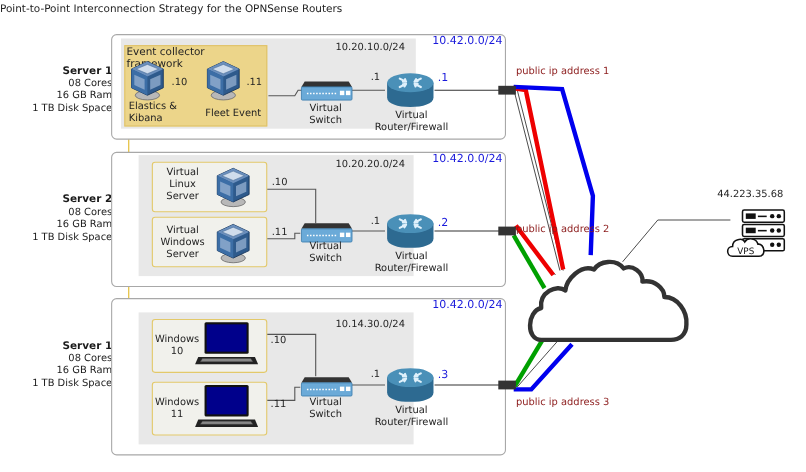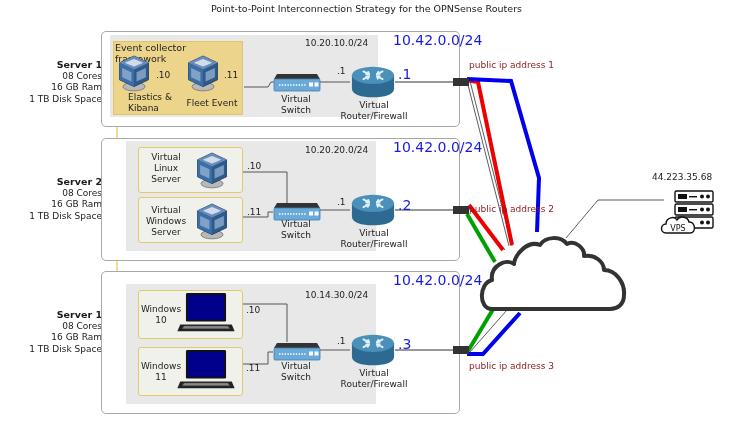--- a/index.html
+++ b/index.html
@@ -1,25 +1,25 @@
 <!DOCTYPE html>
 <html><head>
 <meta charset="utf-8">
 <style>
   html, body { margin:0; padding:0; background:#ffffff; }
   body { width:733px; height:429px; position:relative; overflow:hidden;
          font-family:"DejaVu Sans", sans-serif; color:#1a1a1a; }
   .abs { position:absolute; }
-  .title { left:0; width:733px; top:3px; text-align:center; font-size:9.5px; color:#222; }
+  .title { left:0; width:733px; top:3px; font-size:9.5px; color:#222; }
   .server-label { width:102px; text-align:right; font-size:9px; line-height:11.5px; }
   .server-label .name { font-weight:bold; font-size:9.5px; }
   .outer { border:1px solid #a8a8a8; border-radius:5px; background:#fff; }
   .inner { background:#e8e8e8; }
   .subnet { font-size:9px; color:#222; }
-  .wan { font-size:14px; color:#1a1adb;text-align:right; }
+  .wan { font-size:10px; color:#1a1adb;text-align:right; }
   .lbl { font-size:9px; color:#222; text-align:center; line-height:11px; }
   .pub { font-size:9px; color:#8b1a1a; }
   .vmbox { border:1px solid #e3c96a; border-radius:3px; background:#f1f1ec; }
   .ecf { background:#ecd58a; border:1px solid #e0c36a; }
   svg { overflow:visible; }
 </style>
 </head>
 <body>
 
 <div class="abs title">Point-to-Point Interconnection Strategy for the OPNSense Routers</div>
@@ -145,21 +145,21 @@
         <path d="M34 6 L28 9 M28 9 L31 8.5 M28 9 L29.5 6.5"></path>
       </g>
     </symbol>
   </defs>
 </svg>
 
 <svg class="abs" style="left:117px;top:53px" width="34" height="40">
     <use href="#vbox" width="34" height="40"></use>
   </svg>
 <div class="abs lbl" style="left:156px;top:70px">.10</div>
-<div class="abs lbl" style="left:128px;top:92px;width:50px;text-align:left">Elastics &amp; Kibana</div>
+<div class="abs lbl" style="left:117px;top:92px;width:50px;text-align:left">Elastics &amp; Kibana</div>
 <svg class="abs" style="left:186px;top:53px" width="34" height="40">
     <use href="#vbox" width="34" height="40"></use>
   </svg>
 <div class="abs lbl" style="left:224px;top:70px">.11</div>
 <div class="abs lbl" style="left:182px;top:98px;width:60px">Fleet Event</div>
 
 <div class="abs lbl" style="left:141px;top:152px;width:50px">Virtual Linux Server</div>
 <svg class="abs" style="left:195px;top:150px" width="34" height="40">
     <use href="#vbox" width="34" height="40"></use>
   </svg>

